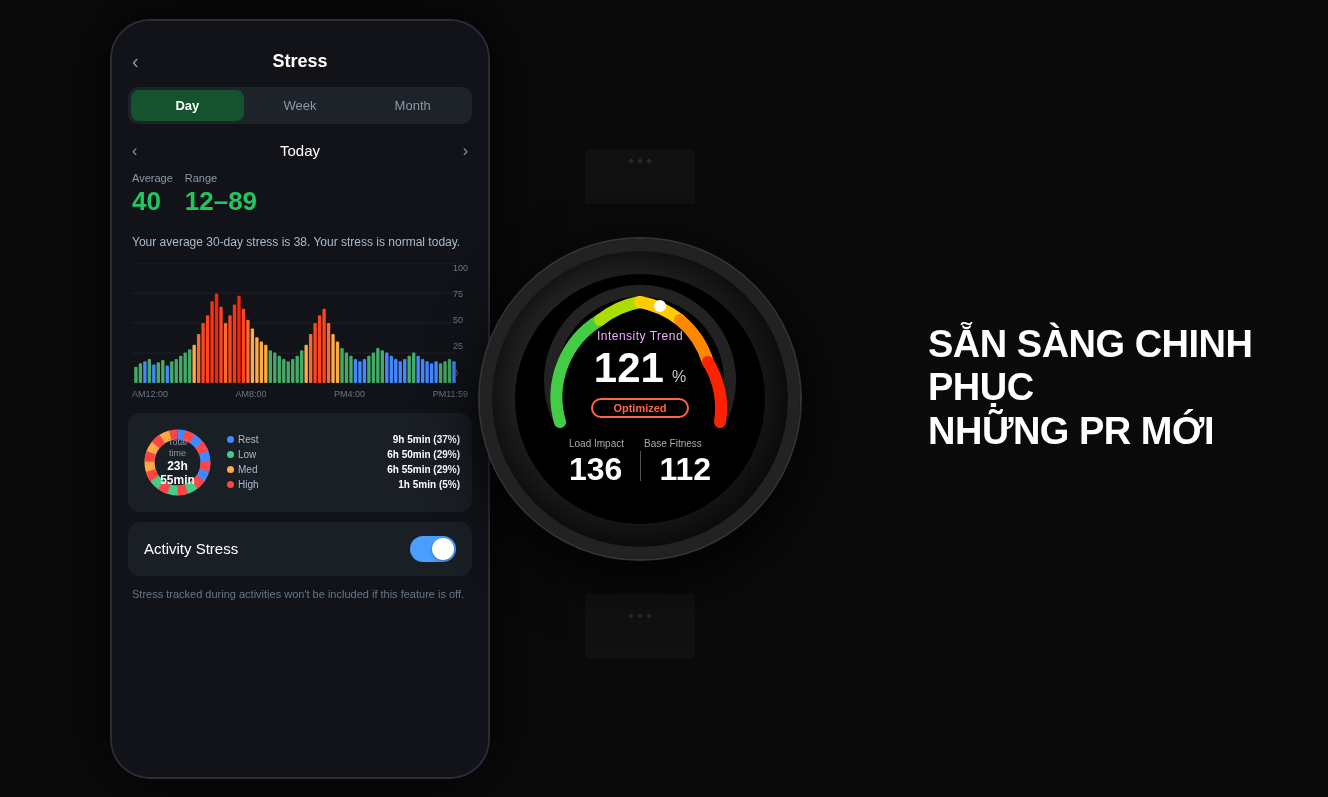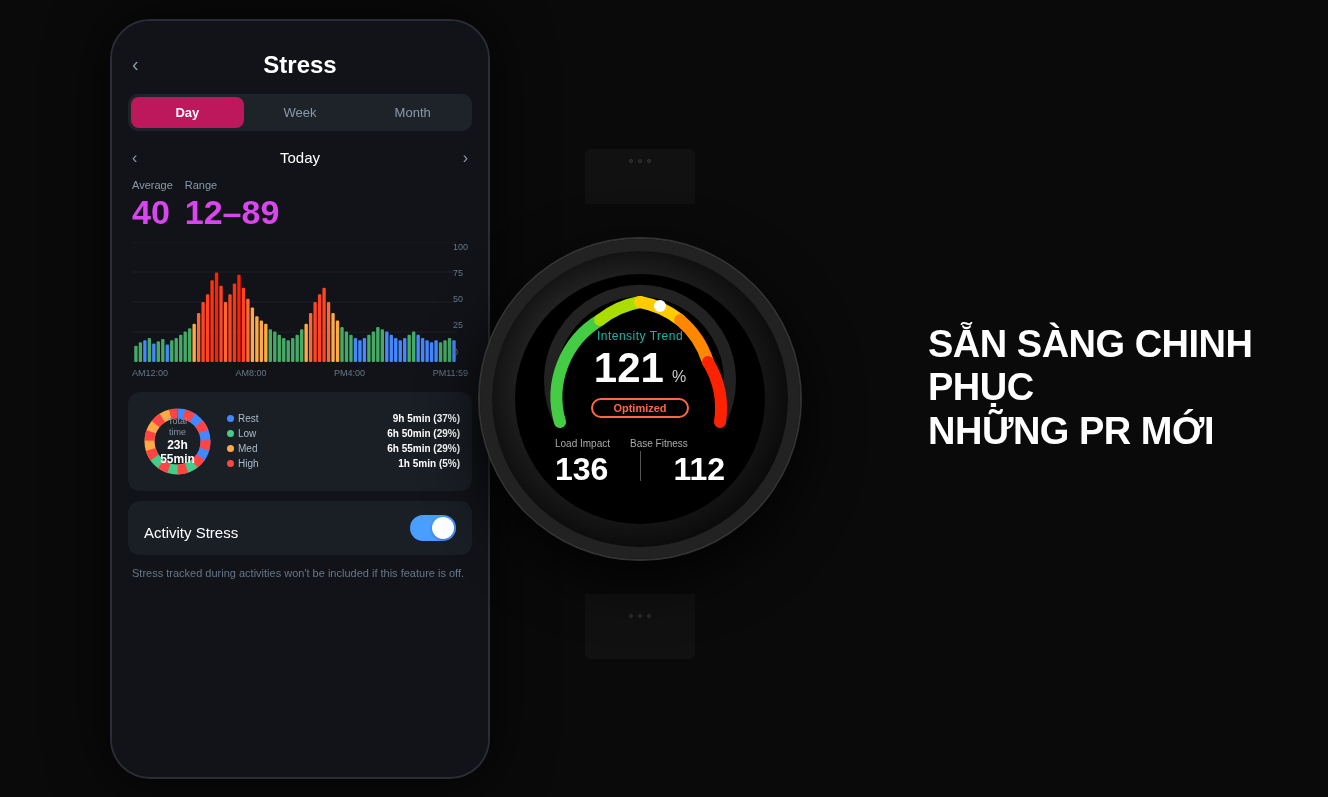--- a/index.html
+++ b/index.html
@@ -56,21 +56,21 @@
 
     .back-arrow {
       position: absolute;
       left: 20px;
       color: #8899aa;
       font-size: 20px;
     }
 
     .screen-title {
       color: #ffffff;
-      font-size: 24px;
+      font-size: 18px;
       font-weight: 600;
       text-align: center;
     }
 
     
     .tab-bar {
       display: flex;
       margin: 0 16px 12px;
       background: #1e2229;
       border-radius: 10px;
@@ -81,21 +81,21 @@
       flex: 1;
       text-align: center;
       padding: 8px 4px;
       border-radius: 8px;
       font-size: 13px;
       color: #8899aa;
       cursor: pointer;
     }
 
     .tab-item.active {
-      background: #be185d;
+      background: #14532d;
       color: #ffffff;
       font-weight: 600;
     }
 
     
     .date-nav {
       display: flex;
       align-items: center;
       justify-content: space-between;
       padding: 6px 20px 12px;
@@ -120,22 +120,22 @@
 
     .stat-block {}
 
     .stat-label {
       color: #8899aa;
       font-size: 11px;
       margin-bottom: 2px;
     }
 
     .stat-value {
-      color: #d946ef;
-      font-size: 34px;
+      color: #22c55e;
+      font-size: 26px;
       font-weight: 700;
     }
 
     
     .description {
       color: #aabbcc;
       font-size: 12px;
       line-height: 1.5;
       padding: 6px 20px 12px;
     }
@@ -229,21 +229,21 @@
       text-align: center;
     }
 
     
     .activity-stress-section {
       margin: 10px 16px 6px;
       background: #1a1e25;
       border-radius: 12px;
       padding: 14px 16px;
       display: flex;
-      align-items: flex-end;
+      align-items: center;
       justify-content: space-between;
     }
 
     .activity-stress-label {
       color: #ffffff;
       font-size: 15px;
       font-weight: 500;
     }
 
     .toggle {
@@ -351,21 +351,21 @@
     .watch-content {
       text-align: center;
       color: white;
       position: relative;
       z-index: 2;
       margin-top: 20px;
     }
 
     .watch-title {
       font-size: 12px;
-      color: #14b8a6;
+      color: #f0abfc;
       letter-spacing: 0.5px;
       margin-bottom: 4px;
     }
 
     .watch-main-value {
       font-size: 42px;
       font-weight: 700;
       line-height: 1;
       color: #fff;
     }
@@ -392,21 +392,21 @@
       display: flex;
       gap: 20px;
       color: #aaa;
       font-size: 10px;
       margin-bottom: 2px;
     }
 
     .watch-stats-values {
       display: flex;
       align-items: flex-start;
-      gap: 16px;
+      gap: 2px;
     }
 
     .watch-stat-num {
       font-size: 32px;
       font-weight: 700;
       color: #fff;
     }
 
     .watch-divider {
       width: 1px;
@@ -490,20 +490,21 @@
         <div class="stat-block">
           <div class="stat-label">Average</div>
           <div class="stat-value">40</div>
         </div>
         <div class="stat-block">
           <div class="stat-label">Range</div>
           <div class="stat-value">12–89</div>
         </div>
       </div>
 
+      <div class="description">Your average 30-day stress is 38. Your stress is normal today.</div>
 
       <div class="chart-area">
         <div class="chart-grid-labels">
           <span>100</span>
           <span>75</span>
           <span>50</span>
           <span>25</span>
           <span>0</span>
         </div>
         <svg class="chart-svg" viewBox="0 0 300 110" preserveAspectRatio="none">

